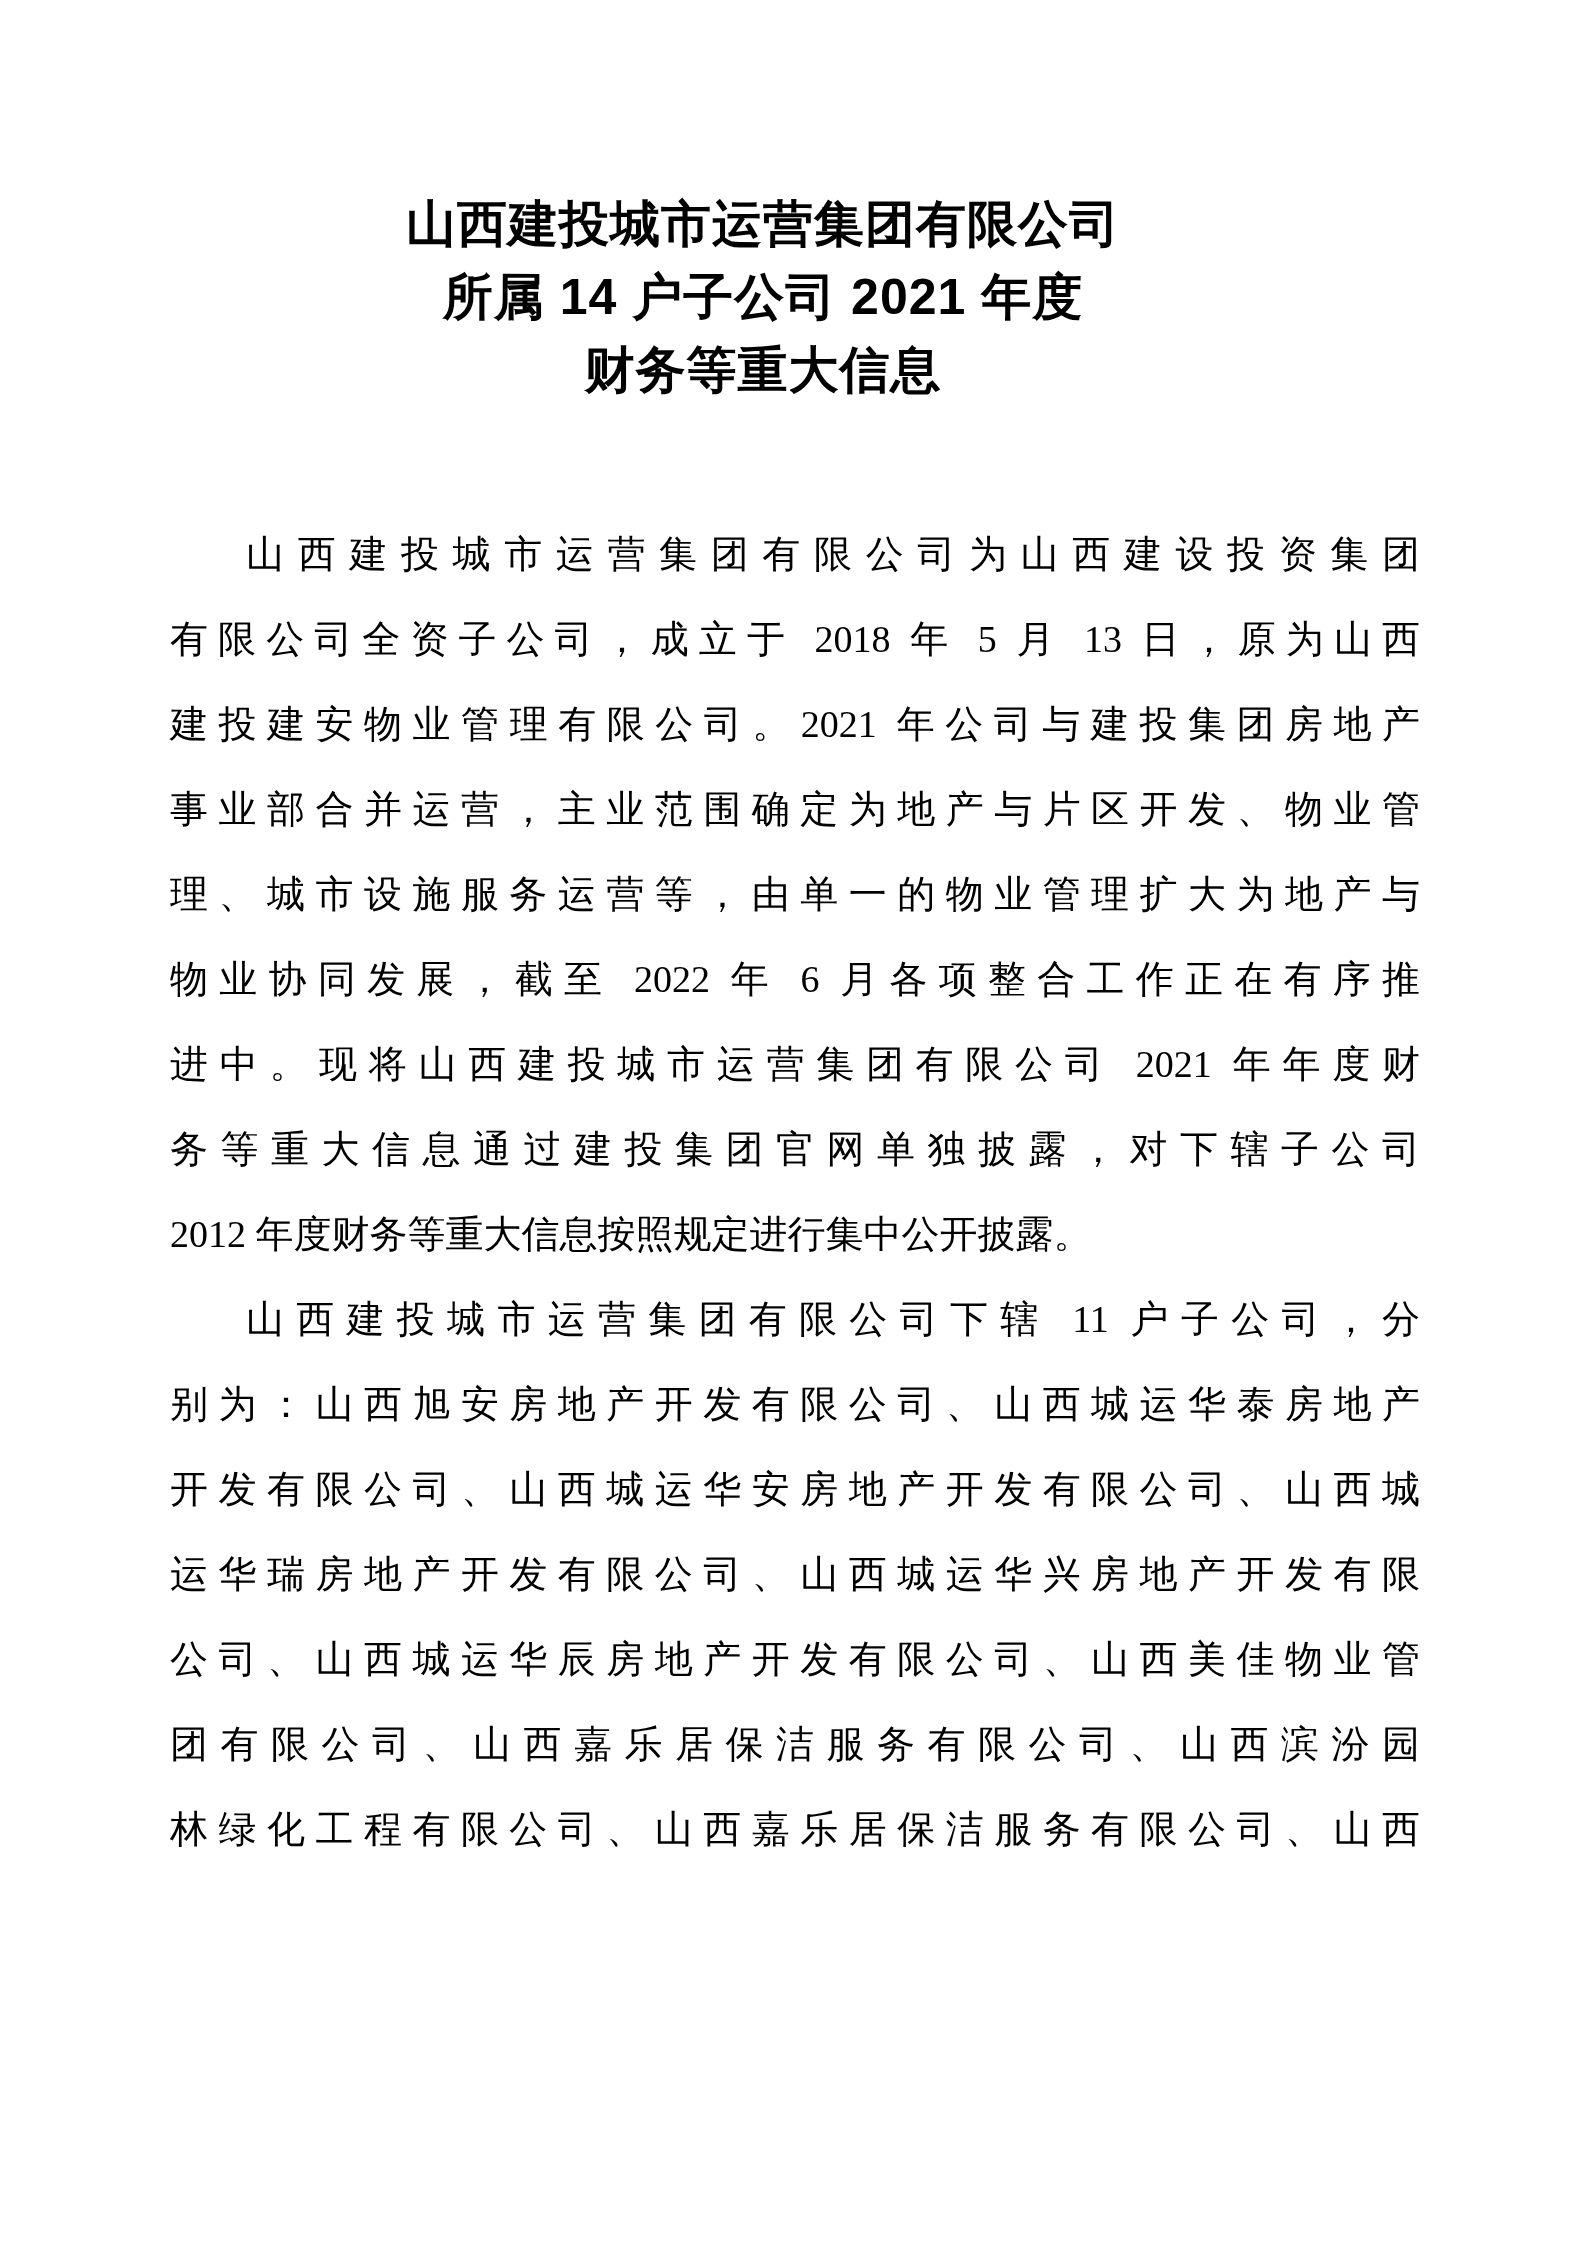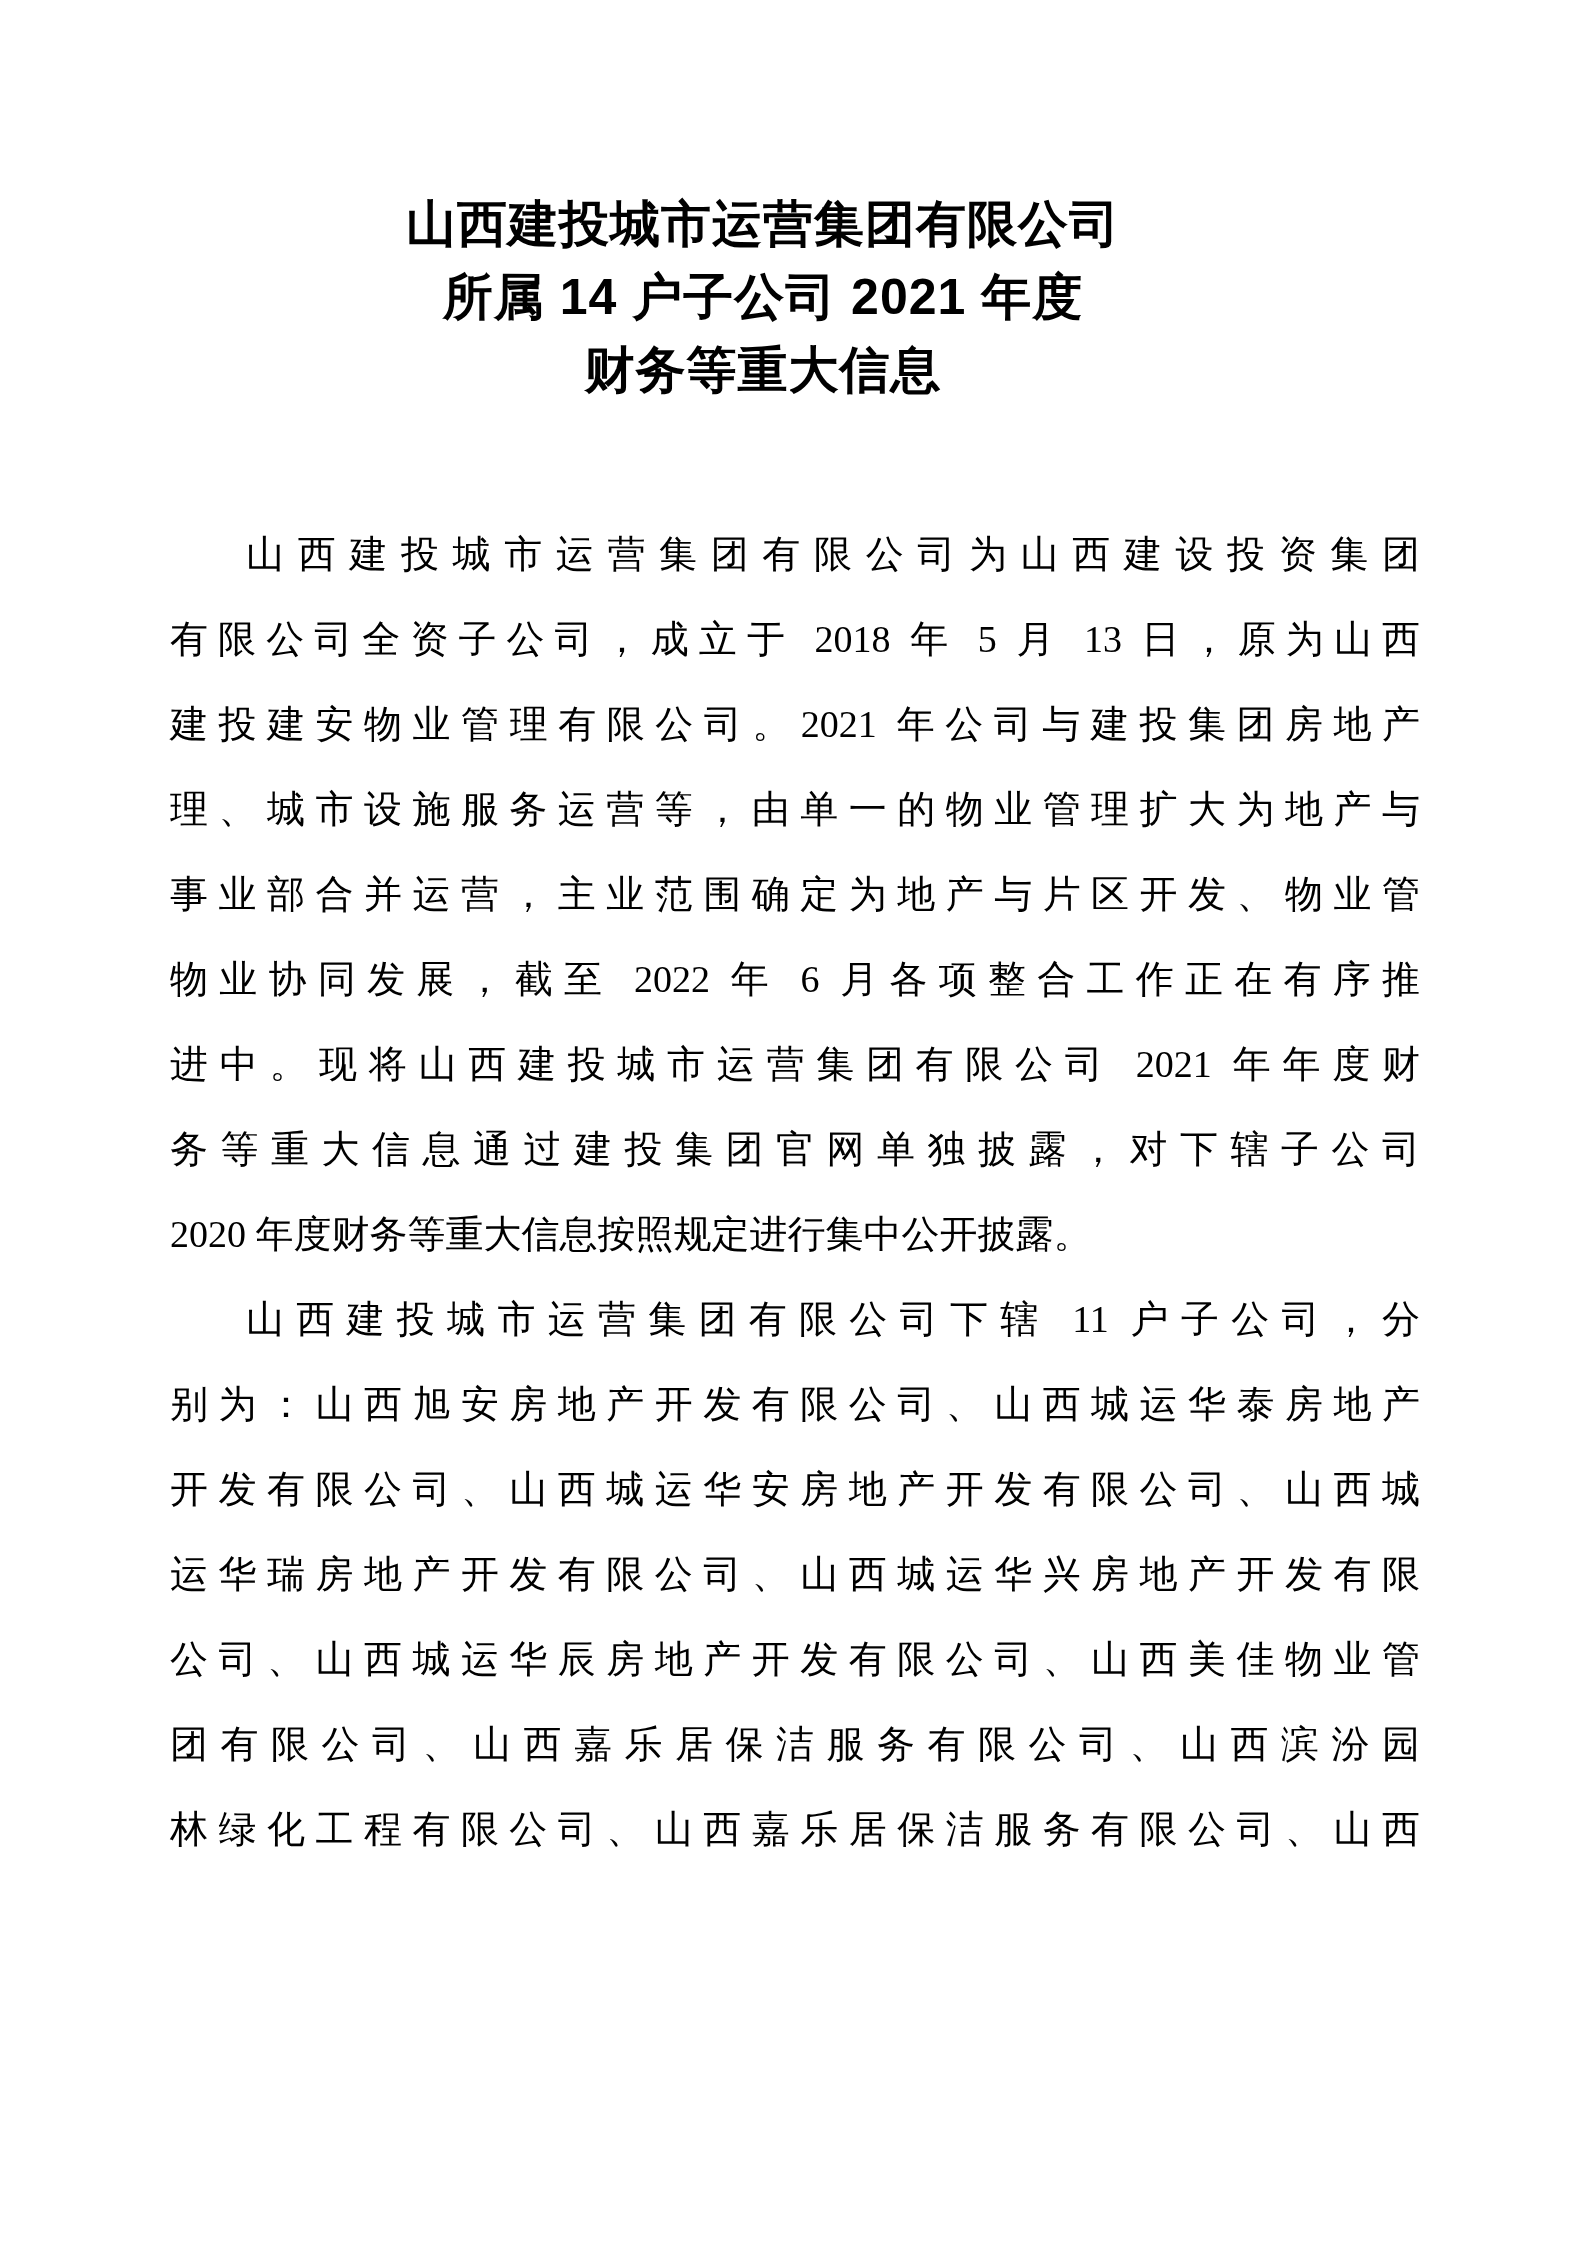--- a/index.html
+++ b/index.html
@@ -59,26 +59,26 @@
   <header class="title-block">
     <div class="title-line">山西建投城市运营集团有限公司</div>
     <div class="title-line">所属 14 户子公司 2021 年度</div>
     <div class="title-line">财务等重大信息</div>
   </header>
 
   <main class="body-block">
     <div class="line indent">山西建投城市运营集团有限公司为山西建设投资集团</div>
     <div class="line">有限公司全资子公司，成立于 2018 年 5 月 13 日，原为山西</div>
     <div class="line">建投建安物业管理有限公司。2021 年公司与建投集团房地产</div>
+    <div class="line">事业部合并运营，主业范围确定为地产与片区开发、物业管</div>
     <div class="line">理、城市设施服务运营等，由单一的物业管理扩大为地产与</div>
-    <div class="line">事业部合并运营，主业范围确定为地产与片区开发、物业管</div>
     <div class="line">物业协同发展，截至 2022 年 6 月各项整合工作正在有序推</div>
     <div class="line">进中。现将山西建投城市运营集团有限公司 2021 年年度财</div>
     <div class="line">务等重大信息通过建投集团官网单独披露，对下辖子公司</div>
-    <div class="line para-end">2020 年度财务等重大信息按照规定进行集中公开披露。</div>
+    <div class="line para-end">2012 年度财务等重大信息按照规定进行集中公开披露。</div>
     <div class="line indent">山西建投城市运营集团有限公司下辖 11 户子公司，分</div>
     <div class="line">别为：山西旭安房地产开发有限公司、山西城运华泰房地产</div>
     <div class="line">开发有限公司、山西城运华安房地产开发有限公司、山西城</div>
     <div class="line">运华瑞房地产开发有限公司、山西城运华兴房地产开发有限</div>
     <div class="line">公司、山西城运华辰房地产开发有限公司、山西美佳物业管</div>
     <div class="line">团有限公司、山西嘉乐居保洁服务有限公司、山西滨汾园</div>
     <div class="line">林绿化工程有限公司、山西嘉乐居保洁服务有限公司、山西</div>
   </main>
 
 </div>

